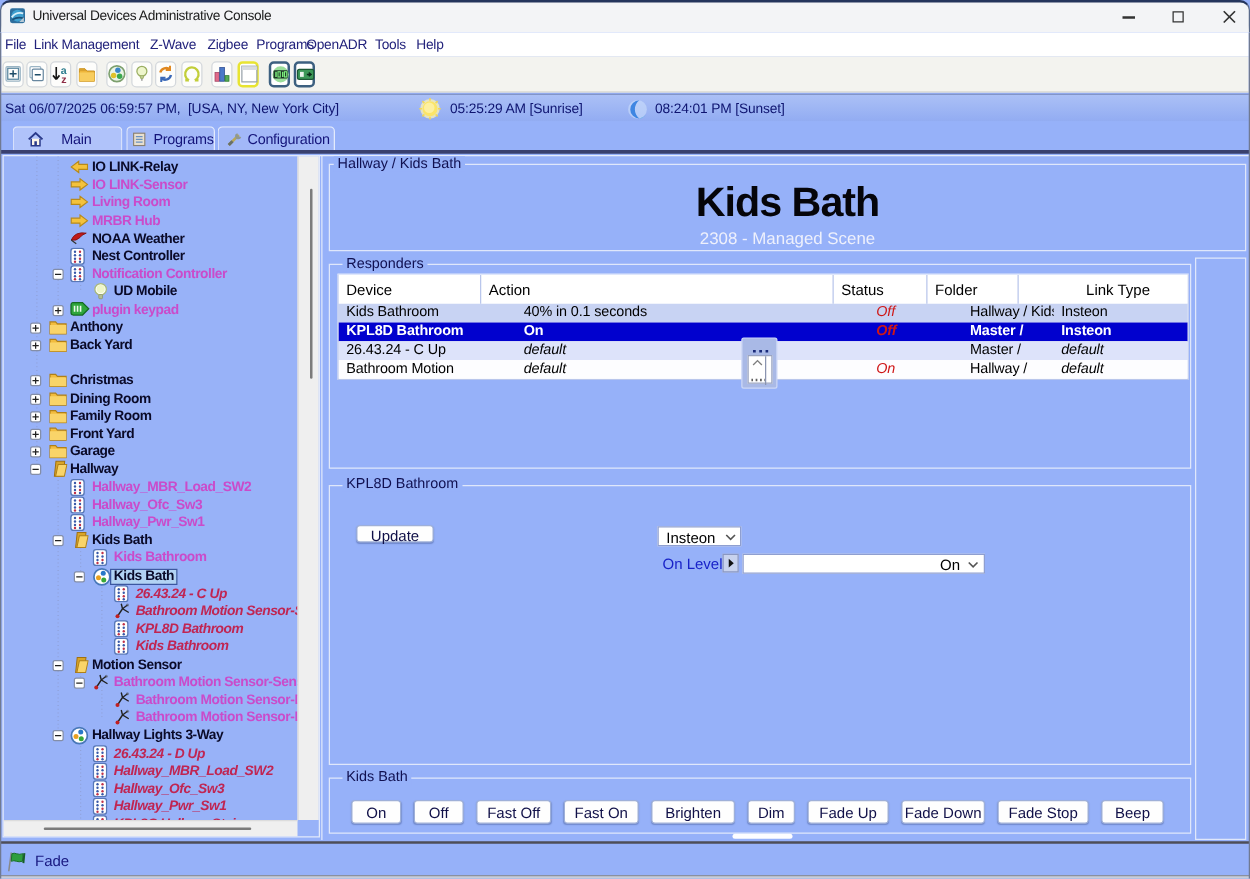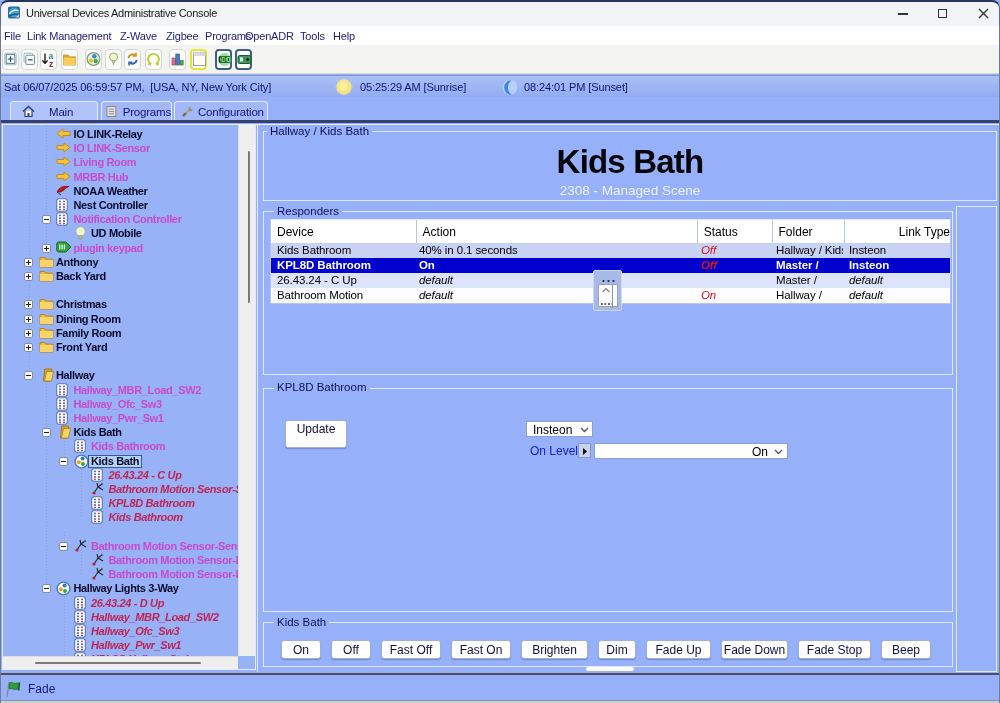--- a/index.html
+++ b/index.html
@@ -366,20 +366,31 @@
       <span class="exp plus" style="left:21.0px">
         <b></b>
         <i></i>
       </span>
       <span class="ticon" style="left:35.5px"><svg width="15" height="13" viewBox="0 0 15 13">
           <path d="M1 2.5 h4.5 l1.4 1.6 h7 v8 h-12.9 z" fill="#f2bc3e" stroke="#b08018" stroke-width="0.9"></path>
           <rect x="1" y="5" width="12.9" height="7" fill="#f9d469"></rect>
         </svg></span>
       <span class="txt c-blk" style="left:53.0px">Front Yard</span>
     </div>
+<div class="trow" style="left:0;top:229.2px;width:100%">
+      <span class="exp plus" style="left:21.0px">
+        <b></b>
+        <i></i>
+      </span>
+      <span class="ticon" style="left:35.5px"><svg width="15" height="13" viewBox="0 0 15 13">
+          <path d="M1 2.5 h4.5 l1.4 1.6 h7 v8 h-12.9 z" fill="#f2bc3e" stroke="#b08018" stroke-width="0.9"></path>
+          <rect x="1" y="5" width="12.9" height="7" fill="#f9d469"></rect>
+        </svg></span>
+      <span class="txt c-blk" style="left:53.0px">Garage</span>
+    </div>
 <div class="trow" style="left:0;top:243.4px;width:100%">
       <span class="exp" style="left:21.0px">
         <i></i>
       </span>
       <span class="ticon" style="left:35.5px"><svg width="15" height="14" viewBox="0 0 15 14">
           <path d="M4.5 1 L11.5 1 L11.5 13 L4.5 13 Z" fill="#d8a428" stroke="#a07010" stroke-width="0.8" transform="skewX(-6)" transform-origin="7 13"></path>
           <path d="M5.5 3.5 L12.5 3.5 L12.5 13 L5.5 13 Z" fill="#f9d469" stroke="#b08018" stroke-width="0.8" transform="skewX(-12)" transform-origin="7 13"></path>
         </svg></span>
       <span class="txt c-blk" style="left:53.0px">Hallway</span>
     </div>
@@ -531,20 +542,30 @@
             <circle cx="8" cy="6.2" r="0.95"></circle>
             <circle cx="8" cy="11.4" r="0.95"></circle>
           </g>
           <g fill="#c03048">
             <circle cx="8" cy="3.4" r="0.95"></circle>
             <circle cx="8" cy="9" r="0.95"></circle>
             <circle cx="4" cy="11.4" r="0.95"></circle>
           </g>
         </svg></span>
       <span class="txt c-red" style="left:105.5px">Kids Bathroom</span>
+    </div>
+<div class="trow" style="left:0;top:399.6px;width:100%">
+      <span class="exp" style="left:38.5px">
+        <i></i>
+      </span>
+      <span class="ticon" style="left:53.0px"><svg width="15" height="14" viewBox="0 0 15 14">
+          <path d="M4.5 1 L11.5 1 L11.5 13 L4.5 13 Z" fill="#d8a428" stroke="#a07010" stroke-width="0.8" transform="skewX(-6)" transform-origin="7 13"></path>
+          <path d="M5.5 3.5 L12.5 3.5 L12.5 13 L5.5 13 Z" fill="#f9d469" stroke="#b08018" stroke-width="0.8" transform="skewX(-12)" transform-origin="7 13"></path>
+        </svg></span>
+      <span class="txt c-blk" style="left:70.5px">Motion Sensor</span>
     </div>
 <div class="trow" style="left:0;top:413.8px;width:100%">
       <span class="exp" style="left:56.0px">
         <i></i>
       </span>
       <span class="ticon" style="left:70.5px"><svg width="15" height="13" viewBox="0 0 15 13">
           <path d="M3 11 L7 5 L12 8 M7 5 L6 1 M7 5 L11 2" fill="none" stroke="#222" stroke-width="1.1"></path>
           <circle cx="3" cy="11" r="1.6" fill="#c02020"></circle>
           <circle cx="11" cy="2" r="1.2" fill="#444" fill-opacity="0.5"></circle>
         </svg></span>
@@ -678,21 +699,21 @@
 <div class="abs" style="left:257px;top:124px;width:1px;height:548px;background:#dfe7fb"></div>
 <div class="abs" style="left:256px;top:124px;width:743px;height:1px;background:#e6ecfc"></div>
 <div class="gbox" style="left:263px;top:131px;width:734px;height:70px;"></div>
 <div class="glabel" style="left:267px;top:125px;">Hallway / Kids Bath</div>
 <div class="abs" style="left:263px;top:143px;width:734px;text-align:center;font-size:33px;letter-spacing:-0.8px;font-weight:bold;color:#05050a;">Kids Bath</div>
 <div class="abs" style="left:263px;top:183px;width:734px;text-align:center;font-size:13.5px;color:#eef0fc;">2308 - Managed Scene</div>
 <div class="gbox" style="left:263px;top:211px;width:690px;height:164px;"></div>
 <div class="glabel" style="left:274px;top:205px;">Responders</div>
 <div class="abs" id="rtable">
 <div class="hrow">
-      <div style="width:146px">Device</div>
+      <div style="width:114px">Device</div>
       <div style="width:282px">Action</div>
       <div style="width:75px">Status</div>
       <div style="width:73px">Folder</div>
       <div style="width:105px">Link Type</div>
     </div>
 <div class="drow " style="background:#c8d3f3">
       <div class="" style="width:142px">Kids Bathroom</div>
       <div class="" style="width:282px">40% in 0.1 seconds</div>
       <div class="stat" style="width:75px">Off</div>
       <div class="" style="width:73px">Hallway / Kids Bath</div>
@@ -725,21 +746,21 @@
 <div style="position:absolute;left:4px;top:13px;width:20px;height:23px;background:#fff;border:1px solid #9aa4c0;">
 <div style="position:absolute;left:13px;top:0;width:1px;height:23px;background:#8a94b0;"></div>
 <svg style="position:absolute;left:2px;top:2px" width="10" height="6" viewBox="0 0 10 6">
         <path d="M1.5 5 L5 1.5 L8.5 5" fill="none" stroke="#808080" stroke-width="1.1"></path>
       </svg>
 <div style="position:absolute;left:2px;top:18px;width:11px;height:1.5px;background-image:linear-gradient(90deg,#606060 1.5px,transparent 1.5px);background-size:3.5px 1.5px;"></div>
 </div>
   </div>
 <div class="gbox" style="left:263px;top:388px;width:690px;height:224px;"></div>
 <div class="glabel" style="left:274px;top:381px;">KPL8D Bathroom</div>
-<div class="btn" style="left:285px;top:420px;width:62px;height:28px;padding-top:1px;">Update</div>
+<div class="btn" style="left:285px;top:420px;width:62px;height:14px;padding-top:1px;">Update</div>
 <div class="combo" style="left:526px;top:421px;width:67px;height:16px;padding:1px 0 0 6px;">Insteon<span class="chev" style="right:5px;top:5px;position:absolute;">
       <svg width="9" height="6" viewBox="0 0 9 6">
         <path d="M1 1 L4.5 4.5 L8 1" fill="none" stroke="#555" stroke-width="1.3"></path>
       </svg>
     </span></div>
 <div class="abs" style="left:530px;top:444px;font-size:12px;color:#1822c8;">On Level</div>
 <div class="abs" style="left:578px;top:443px;width:13px;height:15px;background:#c8d2ee;border:1px solid #8a97c2;"><svg width="11" height="13" viewBox="0 0 11 13">
       <path d="M4 3 L8 6.5 L4 10 Z" fill="#111"></path>
     </svg></div>
 <div class="combo" style="left:594px;top:443px;width:194px;height:16px;">

